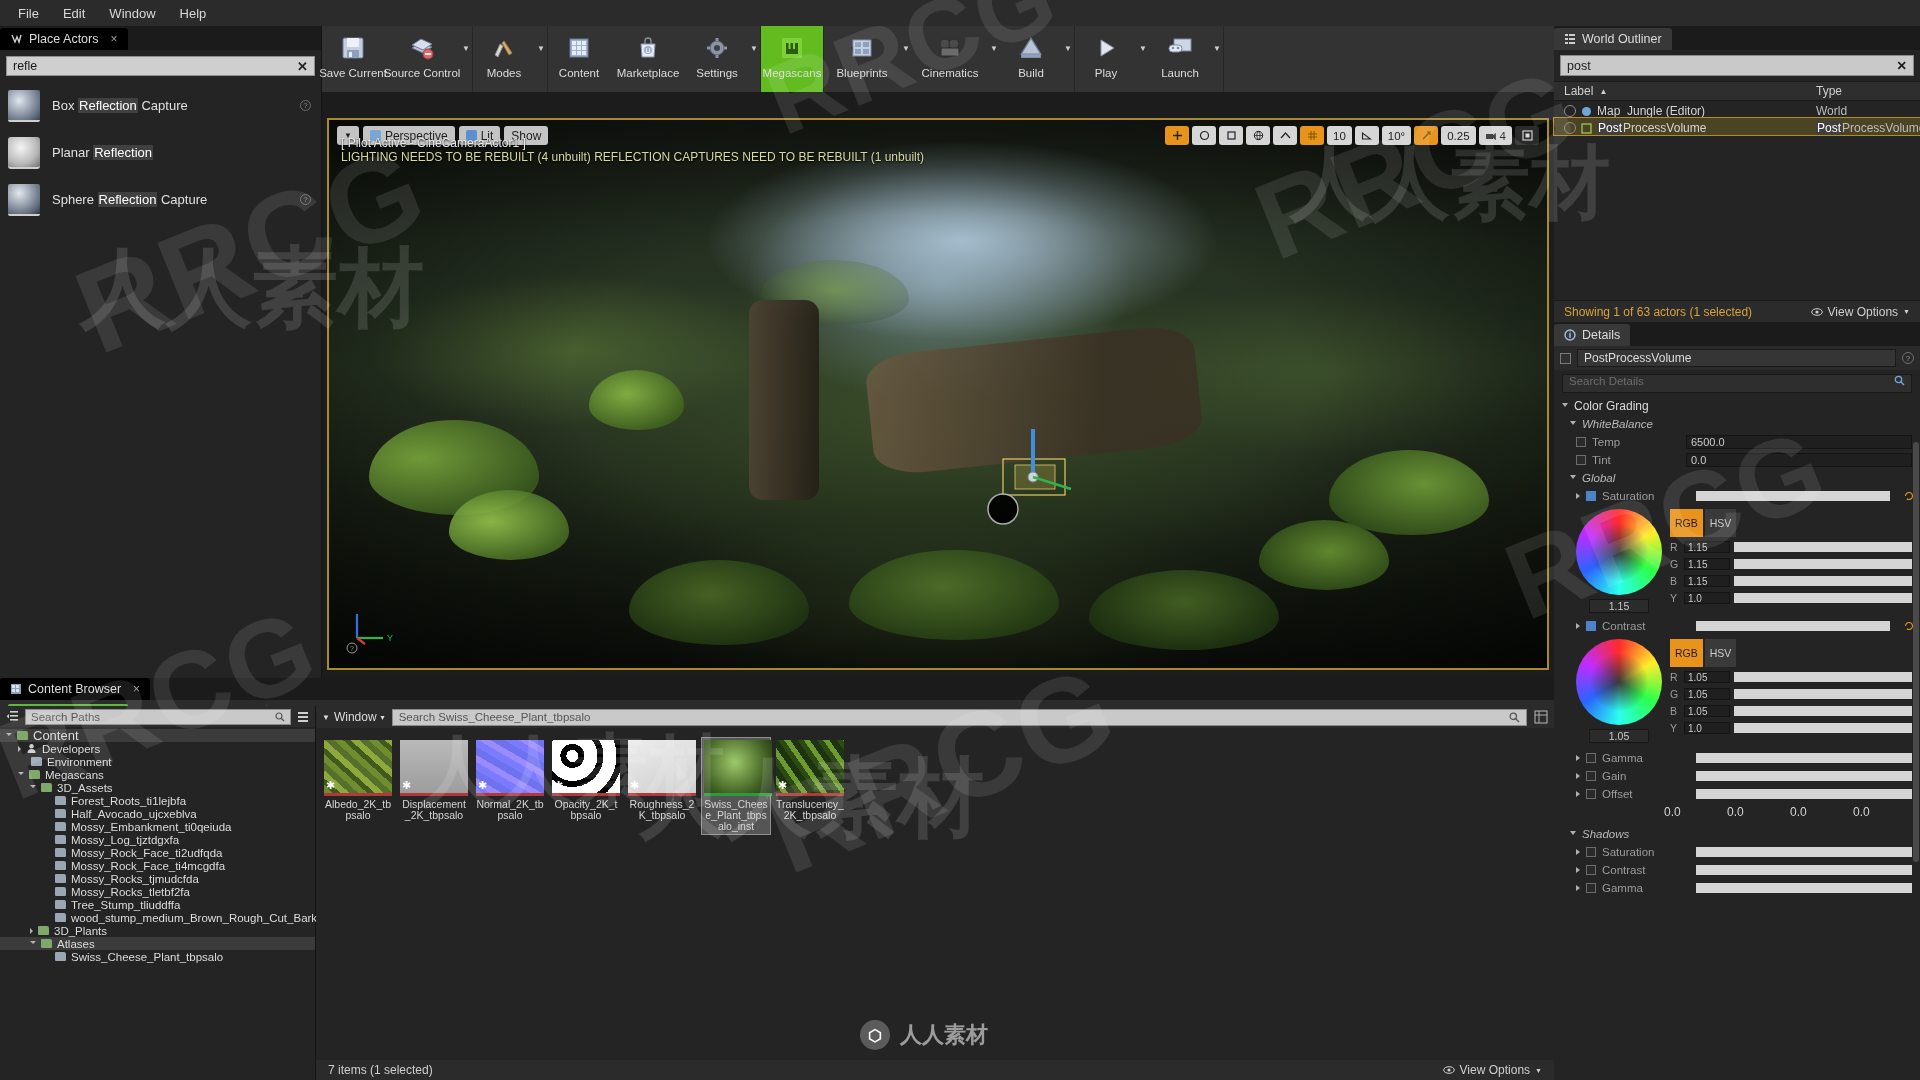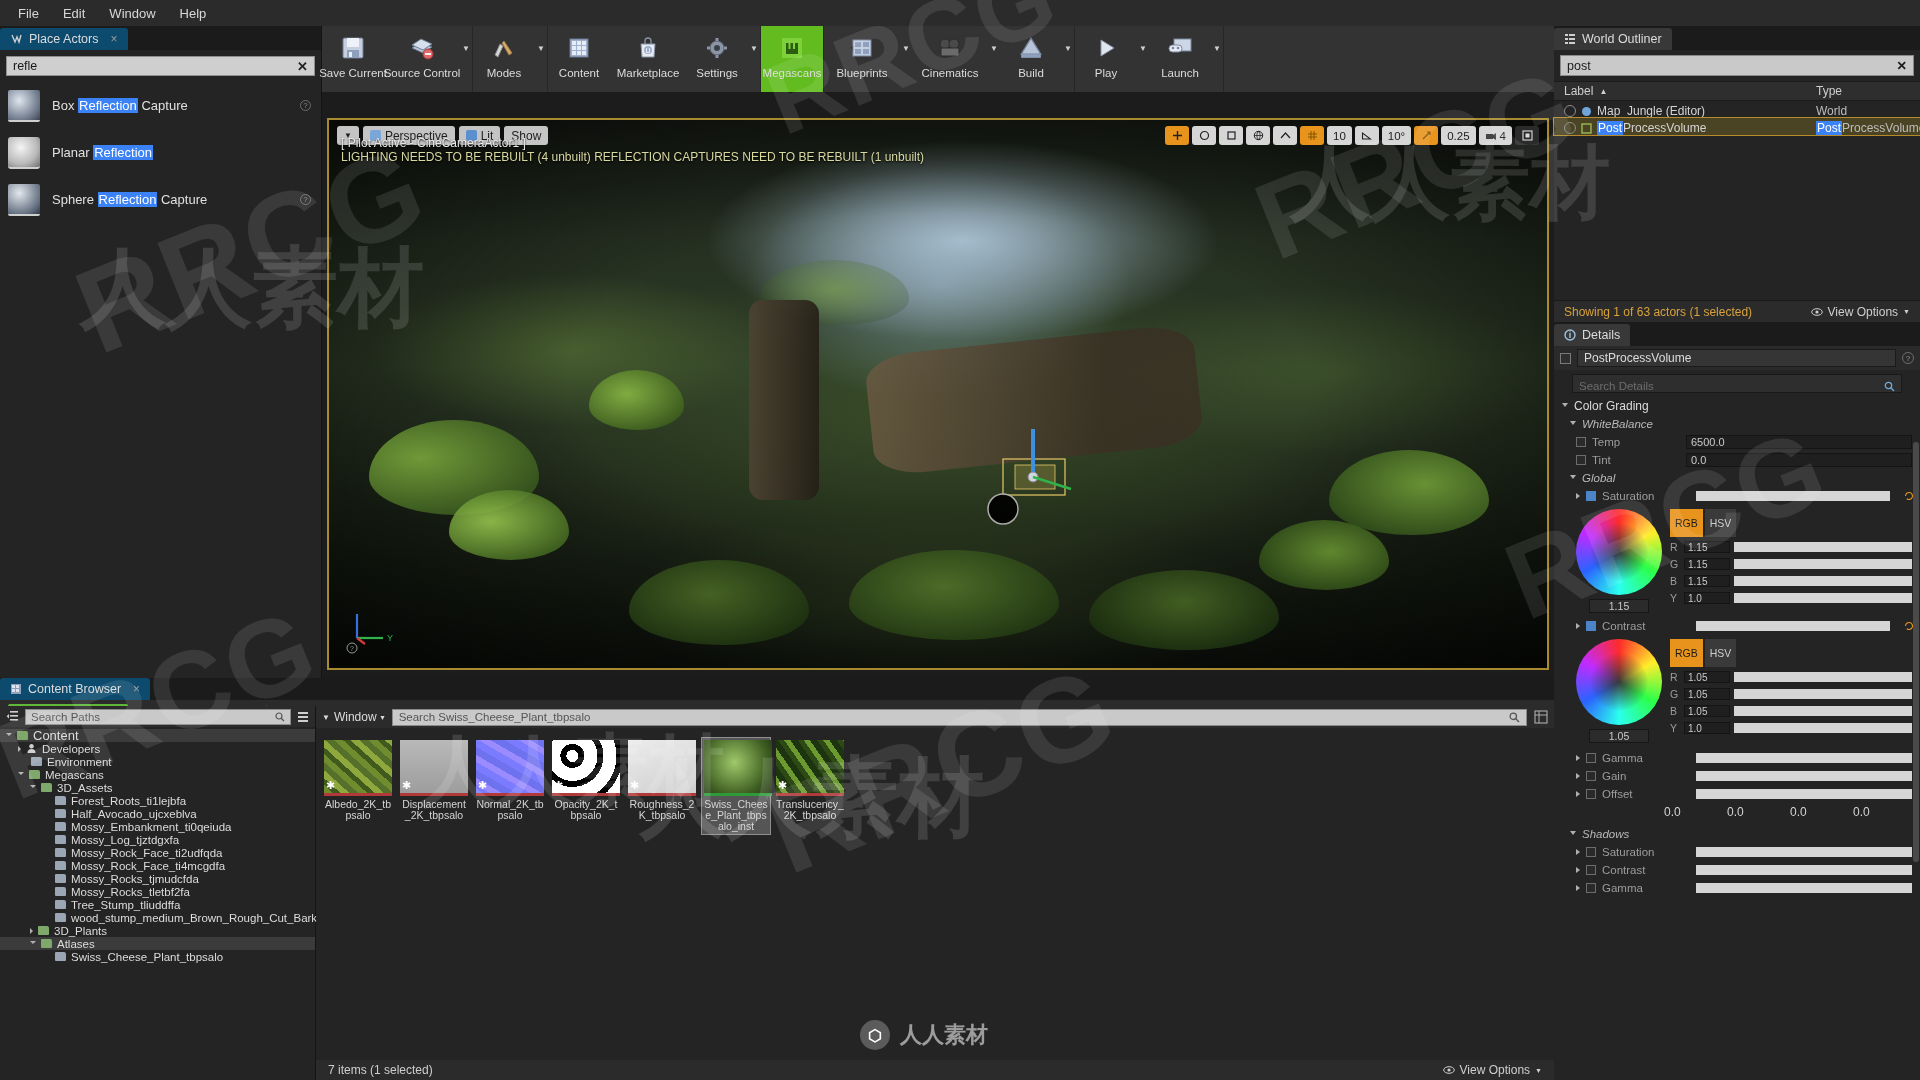--- a/index.html
+++ b/index.html
@@ -11,37 +11,37 @@
   
   .menubar{ position:absolute; left:0; top:0; width:1920px; height:26px;
     background:#2b2b2b; display:flex; align-items:center; padding-left:6px; }
   .menubar .mi{ padding:3px 12px; font-size:13px; color:#d8d8d8; cursor:default; }
 
   
   .placeactors{ position:absolute; left:0; top:26px; width:322px; height:652px;
     background:#242424; border-right:1px solid #141414; }
   .tabstrip{ height:24px; background:#1b1b1b; display:flex; align-items:flex-end; }
   .tab{ display:flex; align-items:center; gap:6px; height:22px; padding:0 10px;
-    background:#0c4a6e; border-top-left-radius:3px; border-top-right-radius:3px;
+    background:#000000; border-top-left-radius:3px; border-top-right-radius:3px;
     font-size:12.5px; color:#dcdcdc; }
   .tab .tclose{ color:#9a9a9a; font-size:12px; margin-left:6px; }
   .pa-search{ margin:6px 6px 4px 6px; height:20px; background:#cfcfcf;
     border:1px solid #8f8f8f; display:flex; align-items:center; padding:0 6px;
     color:#1a1a1a; font-size:12.5px; justify-content:space-between; }
   .pa-search .xbtn{ color:#222; font-weight:bold; font-size:13px; }
   .pa-list{ padding:2px 0; }
   .pa-item{ display:flex; align-items:center; gap:12px; height:47px; padding:0 8px;
     position:relative; }
   .pa-thumb{ width:32px; height:32px; border-radius:2px; border-bottom:2px solid #cfcfcf;
     background:#4a5260; display:block; }
   .pa-thumb.t1{ background:radial-gradient(circle at 35% 35%, #dfe6ef, #6c7788 70%, #3c434e); }
   .pa-thumb.t2{ background:radial-gradient(circle at 40% 35%, #f4f4f4, #b9b9b9 60%, #6d6d6d); border-radius:3px;}
   .pa-thumb.t3{ background:radial-gradient(circle at 35% 30%, #e3e8ee, #5f6b7c 75%, #2f353d); }
   .pa-label{ font-size:13px; color:#e0e0e0; }
-  .hl{ background:#3b82f6; color:#fff; padding:0 1px; }
+  .hl{ background:#404040; color:#fff; padding:0 1px; }
   .pa-help{ position:absolute; right:10px; width:11px; height:11px; border-radius:50%;
     border:1px solid #6d6d6d; color:#8a8a8a; font-size:8px; text-align:center; line-height:10px; }
 
   
   .toolbar{ position:absolute; left:322px; top:26px; width:1232px; height:66px;
     background:#333333; display:flex; align-items:flex-start; }
   .tb-grp{ display:flex; align-items:flex-start; height:66px; border-right:1px solid #262626; }
   .tb-btn{ width:62px; height:66px; display:flex; flex-direction:column; align-items:center;
     justify-content:flex-start; padding-top:6px; cursor:default; }
   .tb-btn.wide{ width:76px; }
@@ -104,22 +104,22 @@
     display:flex; align-items:center; justify-content:space-between; padding:0 10px;
     color:#d8a23c; font-size:12px; }
   .ol-status .vo{ color:#cfcfcf; display:flex; align-items:center; gap:5px; }
 
   
   .details{ position:absolute; left:1554px; top:322px; width:366px; height:758px;
     background:#242424; overflow:hidden; }
   .d-namerow{ display:flex; align-items:center; gap:6px; height:24px; padding:0 6px; background:#2a2a2a;}
   .d-namebox{ flex:1; height:18px; background:#353535; border:1px solid #1a1a1a;
     color:#dcdcdc; font-size:12px; display:flex; align-items:center; padding:0 6px; }
-  .d-search{ margin:4px 18px; height:19px; background:#2e2e2e; border:1px solid #191919;
-    display:flex; align-items:flex-end; padding:0 6px; color:#6d6d6d; font-size:11.5px;
+  .d-search{ margin:4px 8px; height:19px; background:#2e2e2e; border:1px solid #191919;
+    display:flex; align-items:flex-start; padding:0 6px; color:#6d6d6d; font-size:11.5px;
     justify-content:space-between; }
   .sect{ display:flex; align-items:center; gap:6px; height:18px; padding-left:8px;
     font-size:12px; color:#dcdcdc; }
   .sect.sub{ padding-left:16px; color:#b9b9b9; font-size:11.5px;font-style:italic; }
   .tri{ width:0;height:0;border-left:4px solid #b0b0b0;border-top:3.5px solid transparent;
     border-bottom:3.5px solid transparent; }
   .tri.down{ border-left:3.5px solid transparent;border-right:3.5px solid transparent;
     border-top:4px solid #b0b0b0; }
   .prow{ display:flex; align-items:center; height:18px; padding-left:22px; gap:6px; font-size:11.5px; }
   .pcb{ width:10px; height:10px; border:1px solid #6d6d6d; background:#2a2a2a; }

